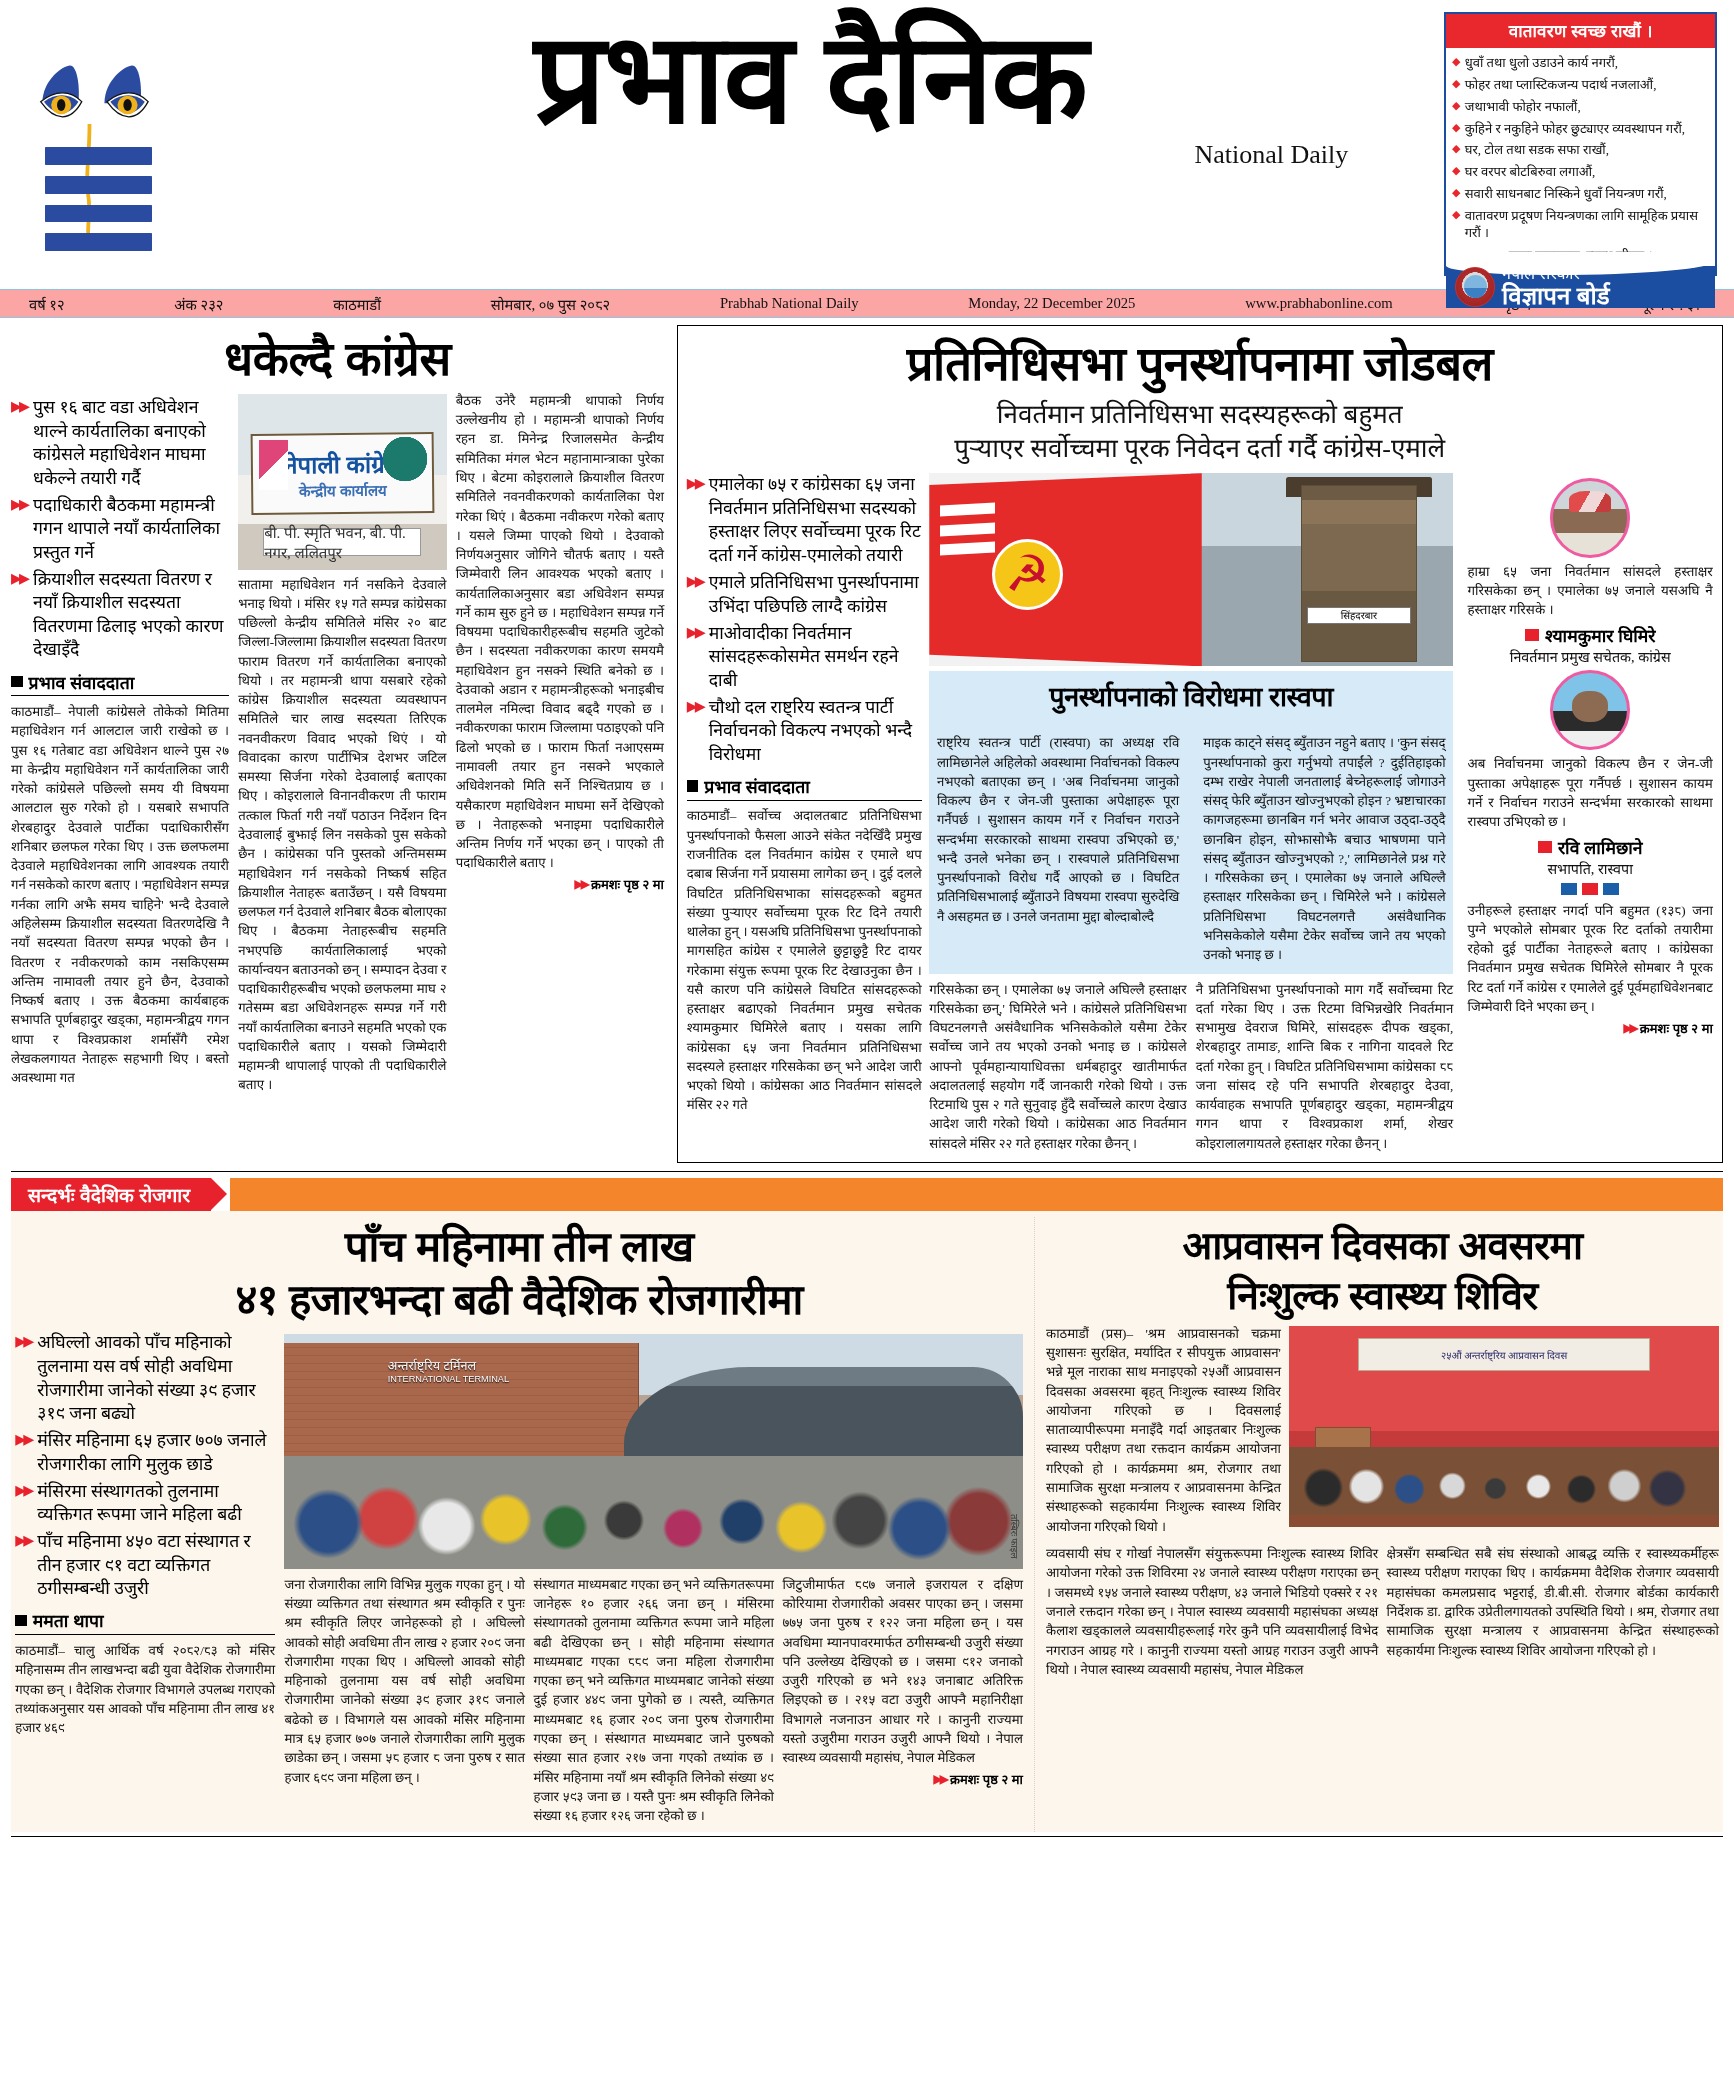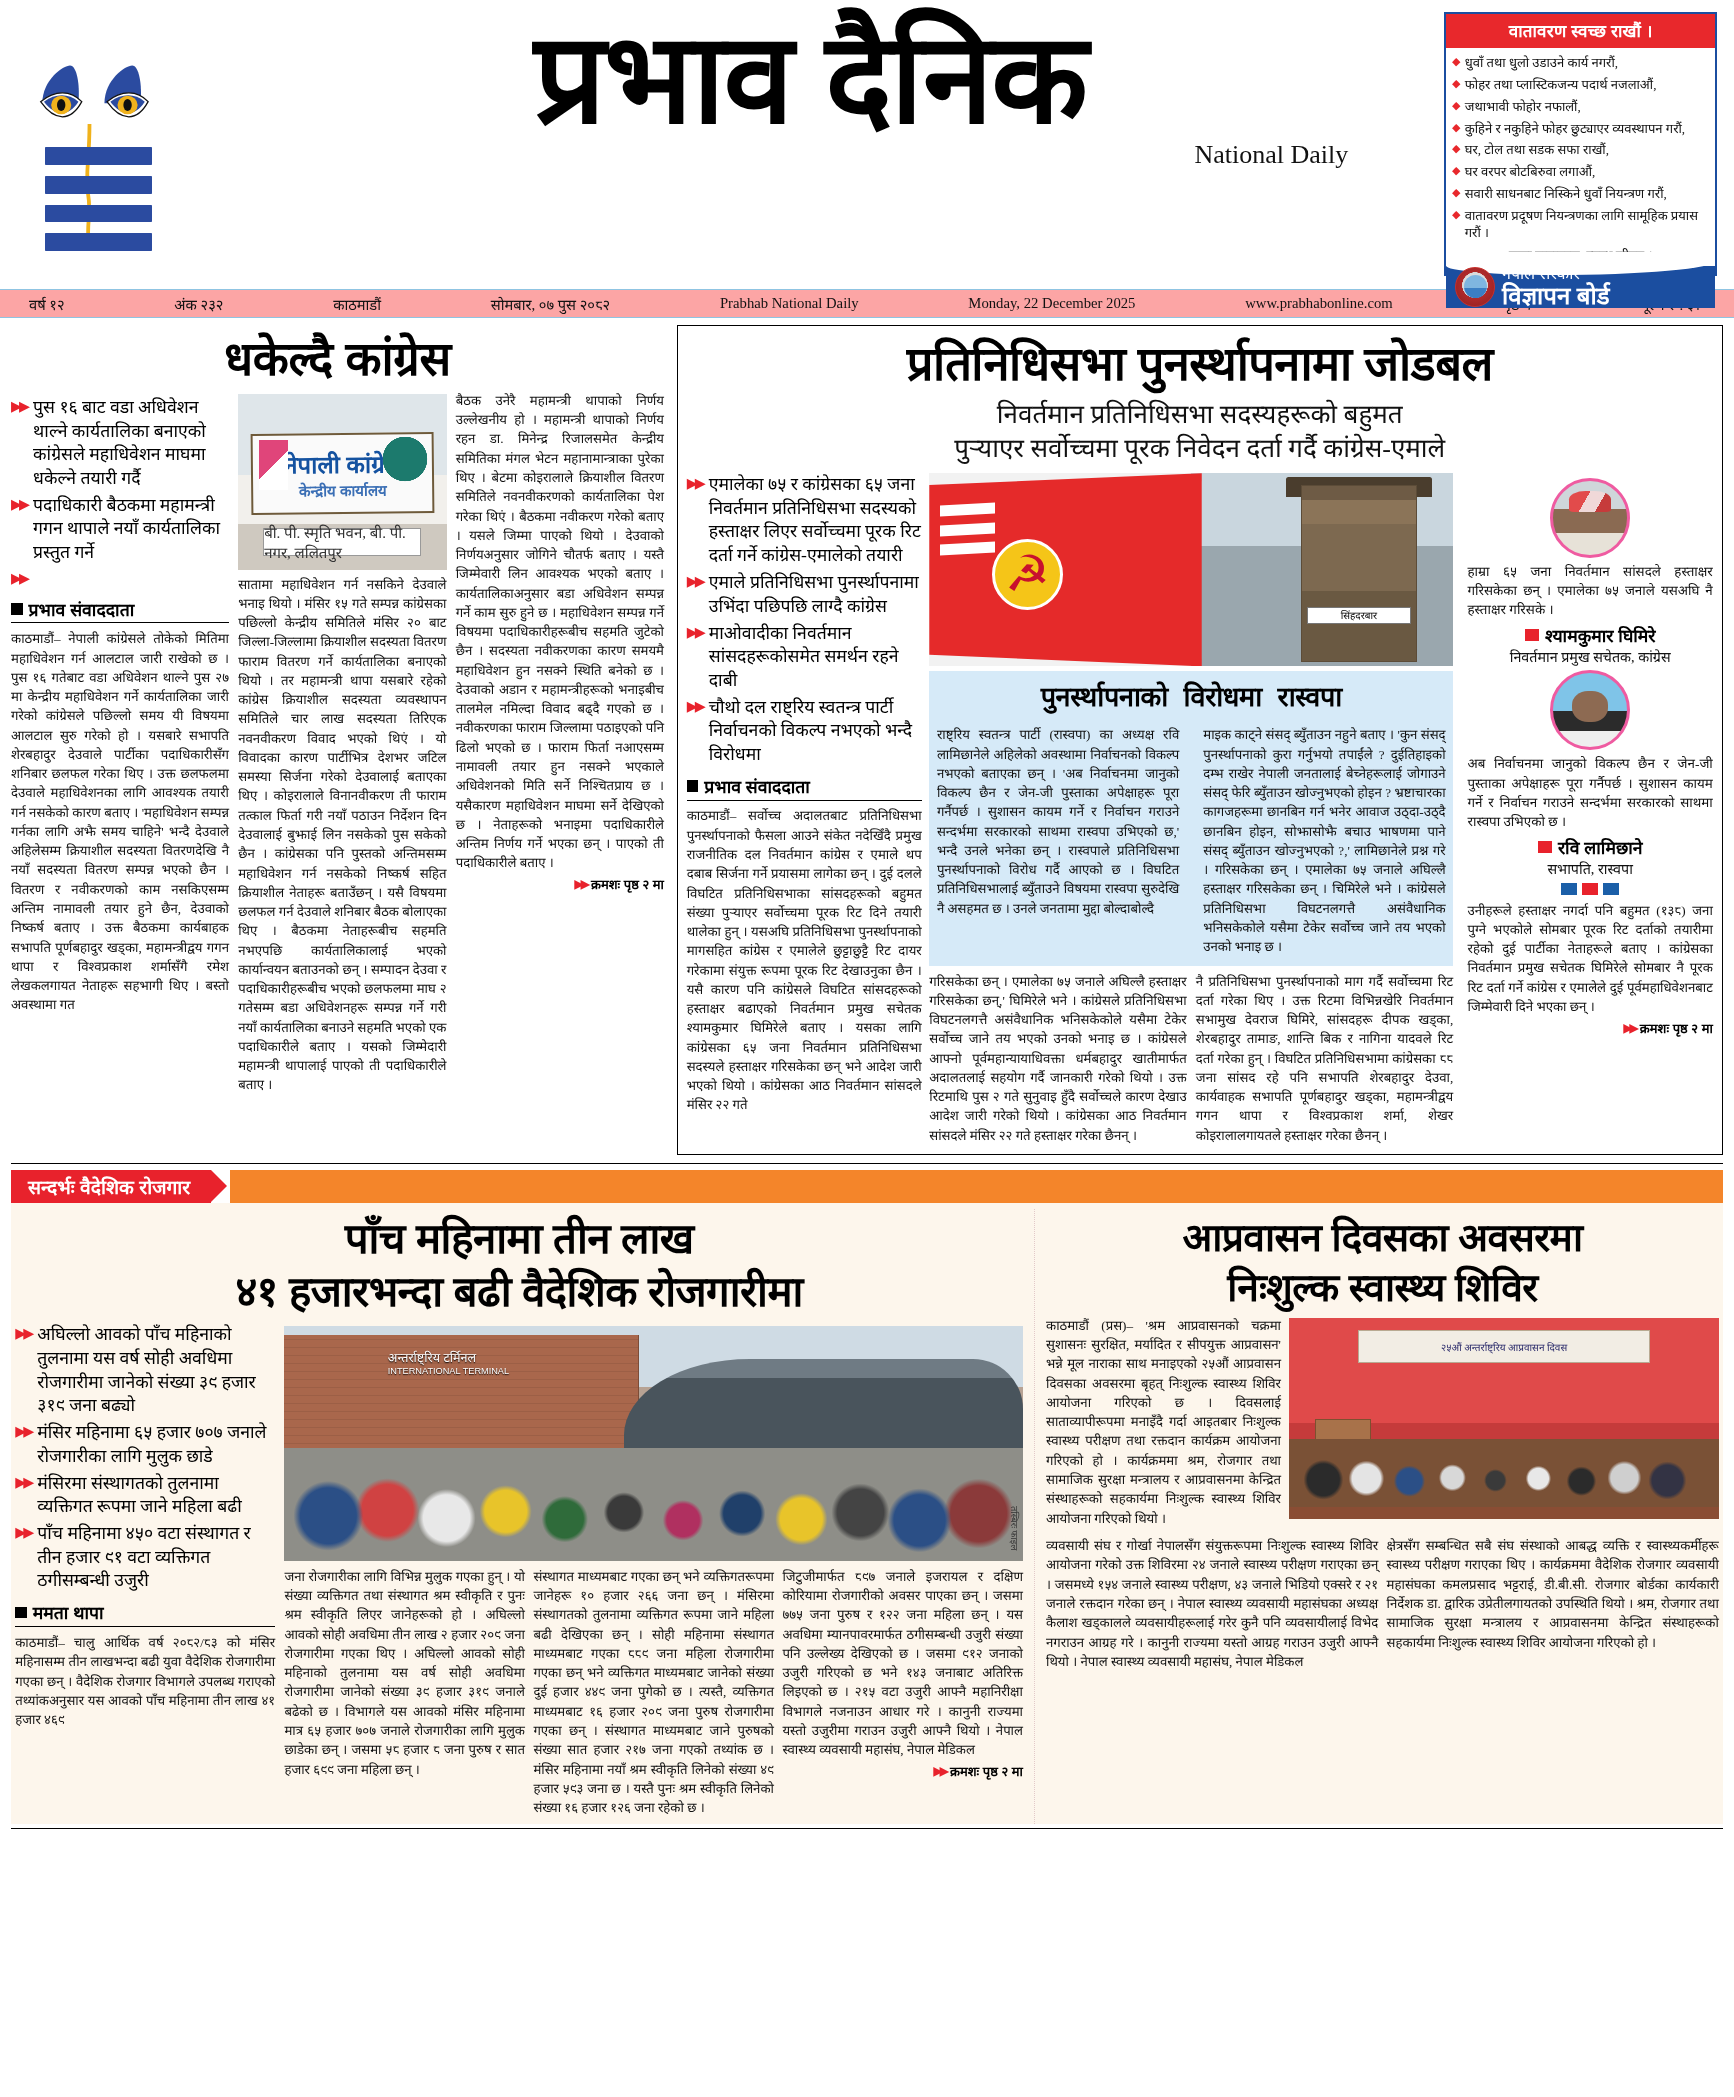--- a/index.html
+++ b/index.html
@@ -264,22 +264,22 @@
   .fp-sign{
     position:absolute; right:16%; bottom:22%; width:40%; height:9%;
     background:#fff; border:0.8px solid #777; font-size:10px;
     display:flex; align-items:center; justify-content:center;
   }
 
   .subbox{
     background:#d6eaf8; margin-top:5px; padding:5.9px 7.6px 6.7px;
   }
   .subbox-h{
-    font-family:Liberation Mono, monospace; font-weight:bold;
-    font-size:27px; text-align:center; color:#000; margin-bottom:11px;
+    font-family:Liberation Sans, sans-serif; font-weight:bold;
+    font-size:27px; text-align:center; color:#000; margin-bottom:19px;
     letter-spacing:-0.4px;
   }
   .subbox-cols{ display:flex; gap:24px; }
 
   
   .qcard{ text-align:center; margin-bottom:3.4px; }
   .qavatar{
     width:80px; height:80px; border-radius:50%;
     border:3.8px solid #ef5ba1; margin:4.2px auto 4.2px;
     overflow:hidden; position:relative;
@@ -541,20 +541,21 @@
             <div class="bullet">
                 <span class="b-arrow">▶▶</span>
                 <span>पुस १६ बाट वडा अधिवेशन थाल्ने कार्यतालिका बनाएको कांग्रेसले महाधिवेशन माघमा धकेल्ने तयारी गर्दै</span>
               </div>
             <div class="bullet">
                 <span class="b-arrow">▶▶</span>
                 <span>पदाधिकारी बैठकमा महामन्त्री गगन थापाले नयाँ कार्यतालिका प्रस्तुत गर्ने</span>
               </div>
             <div class="bullet">
                 <span class="b-arrow">▶▶</span>
+                <span>क्रियाशील सदस्यता वितरण र नयाँ क्रियाशील सदस्यता वितरणमा ढिलाइ भएको कारण देखाइँदै</span>
               </div>
           </div>
           <div class="byline">
             <span class="by-sq"></span>
             <span class="by-name">प्रभाव संवाददाता</span>
           </div>
           <div class="by-rule"></div>
           <div class="ptext">काठमाडौं– नेपाली कांग्रेसले तोकेको मितिमा महाधिवेशन गर्न आलटाल जारी राखेको छ । पुस १६ गतेबाट वडा अधिवेशन थाल्ने पुस २७ मा केन्द्रीय महाधिवेशन गर्ने कार्यतालिका जारी गरेको कांग्रेसले पछिल्लो समय यी विषयमा आलटाल सुरु गरेको हो ।
 
 यसबारे सभापति शेरबहादुर देउवाले पार्टीका पदाधिकारीसँग शनिबार छलफल गरेका थिए । उक्त छलफलमा देउवाले महाधिवेशनका लागि आवश्यक तयारी गर्न नसकेको कारण बताए । 'महाधिवेशन सम्पन्न गर्नका लागि अझै समय चाहिने' भन्दै देउवाले अहिलेसम्म क्रियाशील सदस्यता वितरणदेखि नै नयाँ सदस्यता वितरण सम्पन्न भएको छैन । वितरण र नवीकरणको काम नसकिएसम्म अन्तिम नामावली तयार हुने छैन, देउवाको निष्कर्ष बताए ।

